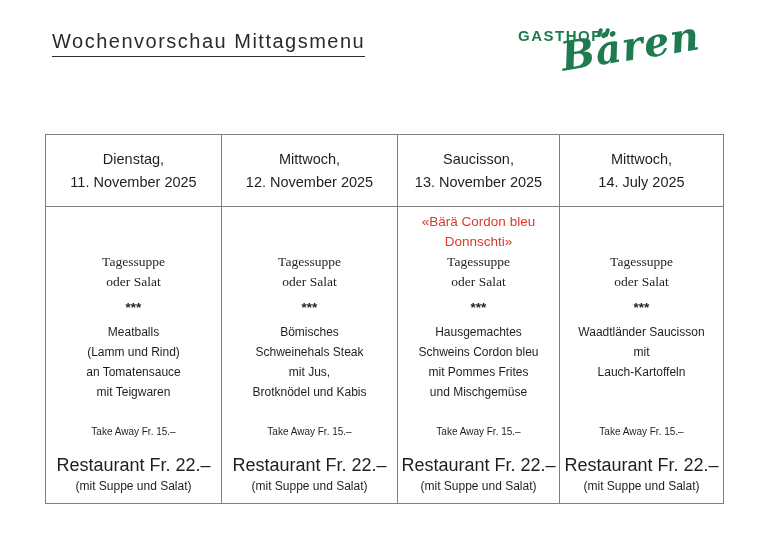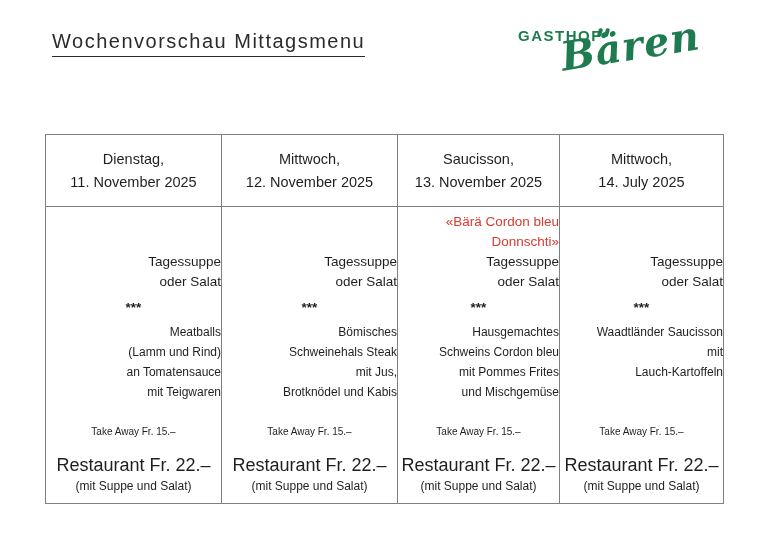--- a/index.html
+++ b/index.html
@@ -46,26 +46,26 @@
   }
   table.menu th,table.menu td{
     border:1px solid var(--border);text-align:center;vertical-align:top;
     font-weight:400;
   }
   table.menu th{
     height:72px;vertical-align:middle;
     font-size:14.5px;line-height:23px;
   }
   table.menu td{height:297px;}
-  .pre{white-space:pre-line;text-align:right;}
+  .pre{white-space:pre-line;}
   .cell-note{
     margin-top:5px;height:40px;font-size:13.5px;line-height:20px;
     color:var(--red);
   }
-  .cell-starter{height:47px;font-size:13.5px;line-height:20px;}
+  .cell-starter{height:47px;font-size:13.5px;line-height:20px;font-family:Liberation Serif, serif;}
   .cell-sep{height:23px;font-size:13.5px;line-height:18px;font-weight:700;}
   .cell-dish{height:100px;font-size:12px;line-height:20px;}
   .cell-takeaway{height:33px;font-size:10px;line-height:20px;}
   .cell-restaurant{height:22px;font-size:18px;line-height:20px;}
   .cell-restnote{font-size:12px;line-height:18px;}
 </style>
 </head>
 <body>
 
 <div class="title">Wochenvorschau Mittagsmenu</div>

